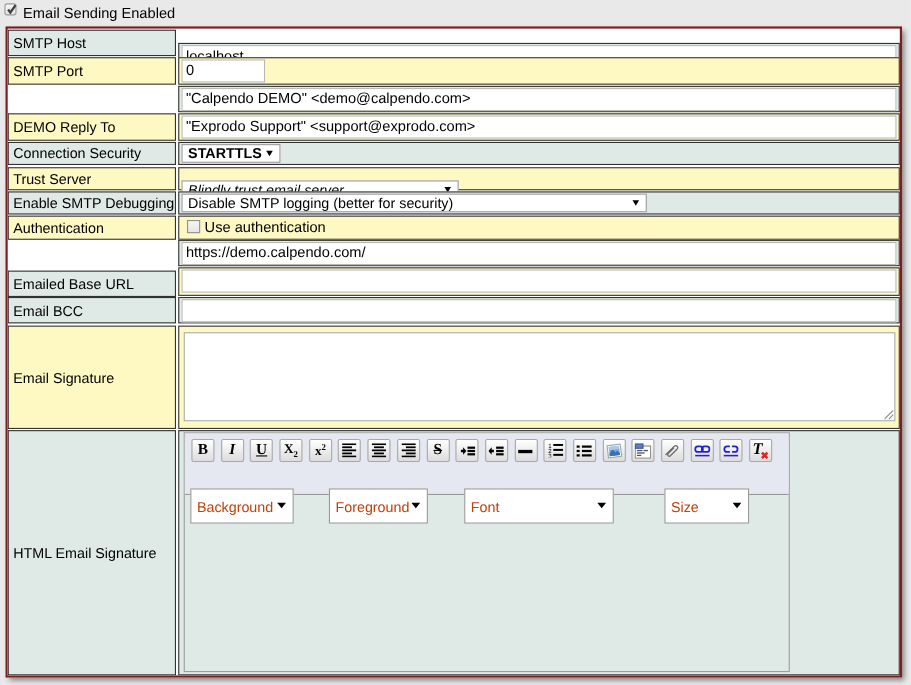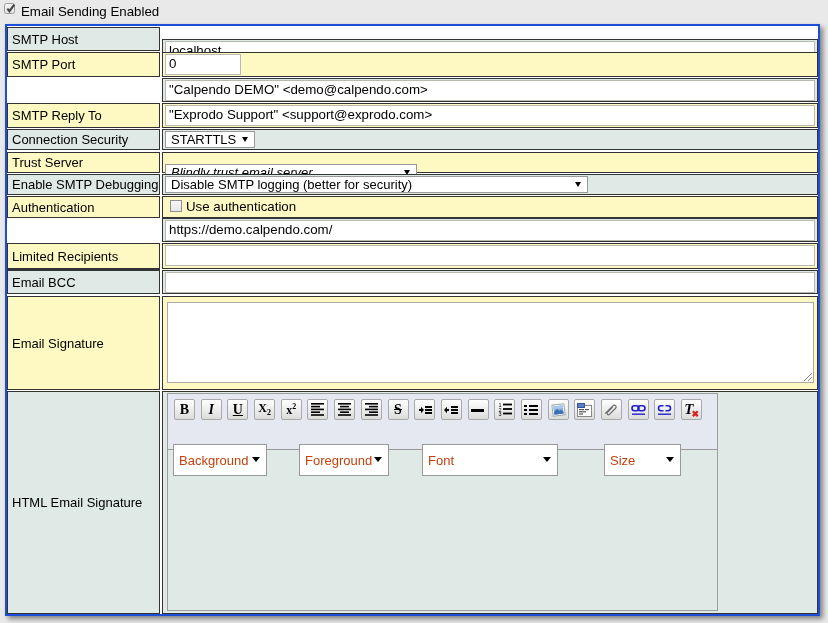--- a/index.html
+++ b/index.html
@@ -1,20 +1,20 @@
 <!DOCTYPE html>
 <html><head>
 <meta charset="utf-8">
 <style>
 * { box-sizing: border-box; }
 html,body { margin:0; padding:0; width:828px; height:623px; background:#e9e9e9;
   font-family:"Liberation Sans", sans-serif; }
 #wrap { position:relative; width:828px; height:623px; overflow:hidden; }
 #tbl { position:absolute; left:5px; top:24px; width:815px; height:592px;
-  border:2px solid #1d4ed8; background:#fff; box-shadow:3px 3px 5px rgba(0,0,0,.45); }
+  border:2px solid #7f1d1d; background:#fff; box-shadow:3px 3px 5px rgba(0,0,0,.45); }
 .cell { position:absolute; border:1px solid #333; }
 .lbl { left:0px; width:153px; font-size:13px; color:#000; padding-left:4px;
   display:flex; align-items:center; white-space:nowrap; overflow:hidden;}
 .val { left:155px; width:656px; }
 .green { background:#dfe9e5; }
 .cream { background:#fef9c3; }
 .ti { position:absolute; left:2px; top:1px; height:21px; border:1px solid #b9b9b2;
   background:#fff; font-size:13.3px; color:#000; padding-left:3px; display:flex;
   align-items:center; white-space:nowrap; padding-bottom:2px; }
 .sel { position:absolute; border:1px solid #999; background:#fff; font-size:13px;
@@ -53,28 +53,28 @@
 
     <div class="cell lbl cream" style="top:26px;height:25px;">SMTP Port</div>
     <div class="cell val cream" style="top:26px;height:25px;">
       <div class="ti" style="width:76px;">0</div>
     </div>
 
     <div class="cell val green" style="top:52px;height:24px;">
       <div class="ti" style="width:650px;">"Calpendo DEMO" &lt;demo@calpendo.com&gt;</div>
     </div>
 
-    <div class="cell lbl cream" style="top:77px;height:25px;">SMTP Reply To</div>
+    <div class="cell lbl cream" style="top:77px;height:25px;">DEMO Reply To</div>
     <div class="cell val cream" style="top:77px;height:25px;">
       <div class="ti" style="width:650px;">"Exprodo Support" &lt;support@exprodo.com&gt;</div>
     </div>
 
     <div class="cell lbl green" style="top:103px;height:21px;">Connection Security</div>
     <div class="cell val green" style="top:103px;height:21px;">
-      <div class="sel" style="left:2px;top:1px;width:90px;height:17px;">STARTTLS<span class="arr"></span></div>
+      <div class="sel" style="left:2px;top:1px;width:90px;height:17px;font-weight:bold;">STARTTLS<span class="arr"></span></div>
     </div>
 
     <div class="cell lbl cream" style="top:126px;height:21px;">Trust Server</div>
     <div class="cell val cream" style="top:126px;height:21px;">
       <div class="sel" style="left:2px;top:11px;width:252px;height:17px;font-style:italic;">Blindly trust email server<span class="arr"></span></div>
     </div>
 
     <div class="cell lbl green" style="top:148px;height:21px;">Enable SMTP Debugging</div>
     <div class="cell val green" style="top:148px;height:21px;">
       <div class="sel" style="left:2px;top:1px;width:423px;height:17px;">Disable SMTP logging (better for security)<span class="arr"></span></div>
@@ -84,21 +84,20 @@
     <div class="cell val cream" style="top:170px;height:22px;">
       <div style="position:absolute;left:7px;top:3px;width:12px;height:12px;border:1px solid #909090;background:linear-gradient(#f7f7f7,#e6e6e6);"></div>
       <div style="position:absolute;left:23px;top:2px;font-size:13.3px;">Use authentication</div>
     </div>
 
     <div class="cell lbl green" style="top:192px;height:24px;margin-top:28px;">Emailed Base URL</div>
     <div class="cell val green" style="top:192px;height:24px;">
       <div class="ti" style="width:650px;">https://demo.calpendo.com/</div>
     </div>
 
-    <div class="cell lbl cream" style="top:217px;height:26px;">Limited Recipients</div>
     <div class="cell val cream" style="top:217px;height:26px;">
       <div class="ti" style="width:650px;"></div>
     </div>
 
     <div class="cell lbl green" style="top:244px;height:24px;">Email BCC</div>
     <div class="cell val green" style="top:244px;height:24px;">
       <div class="ti" style="width:650px;"></div>
     </div>
 
     <div class="cell lbl cream" style="top:270px;height:94px;">Email Signature</div>

